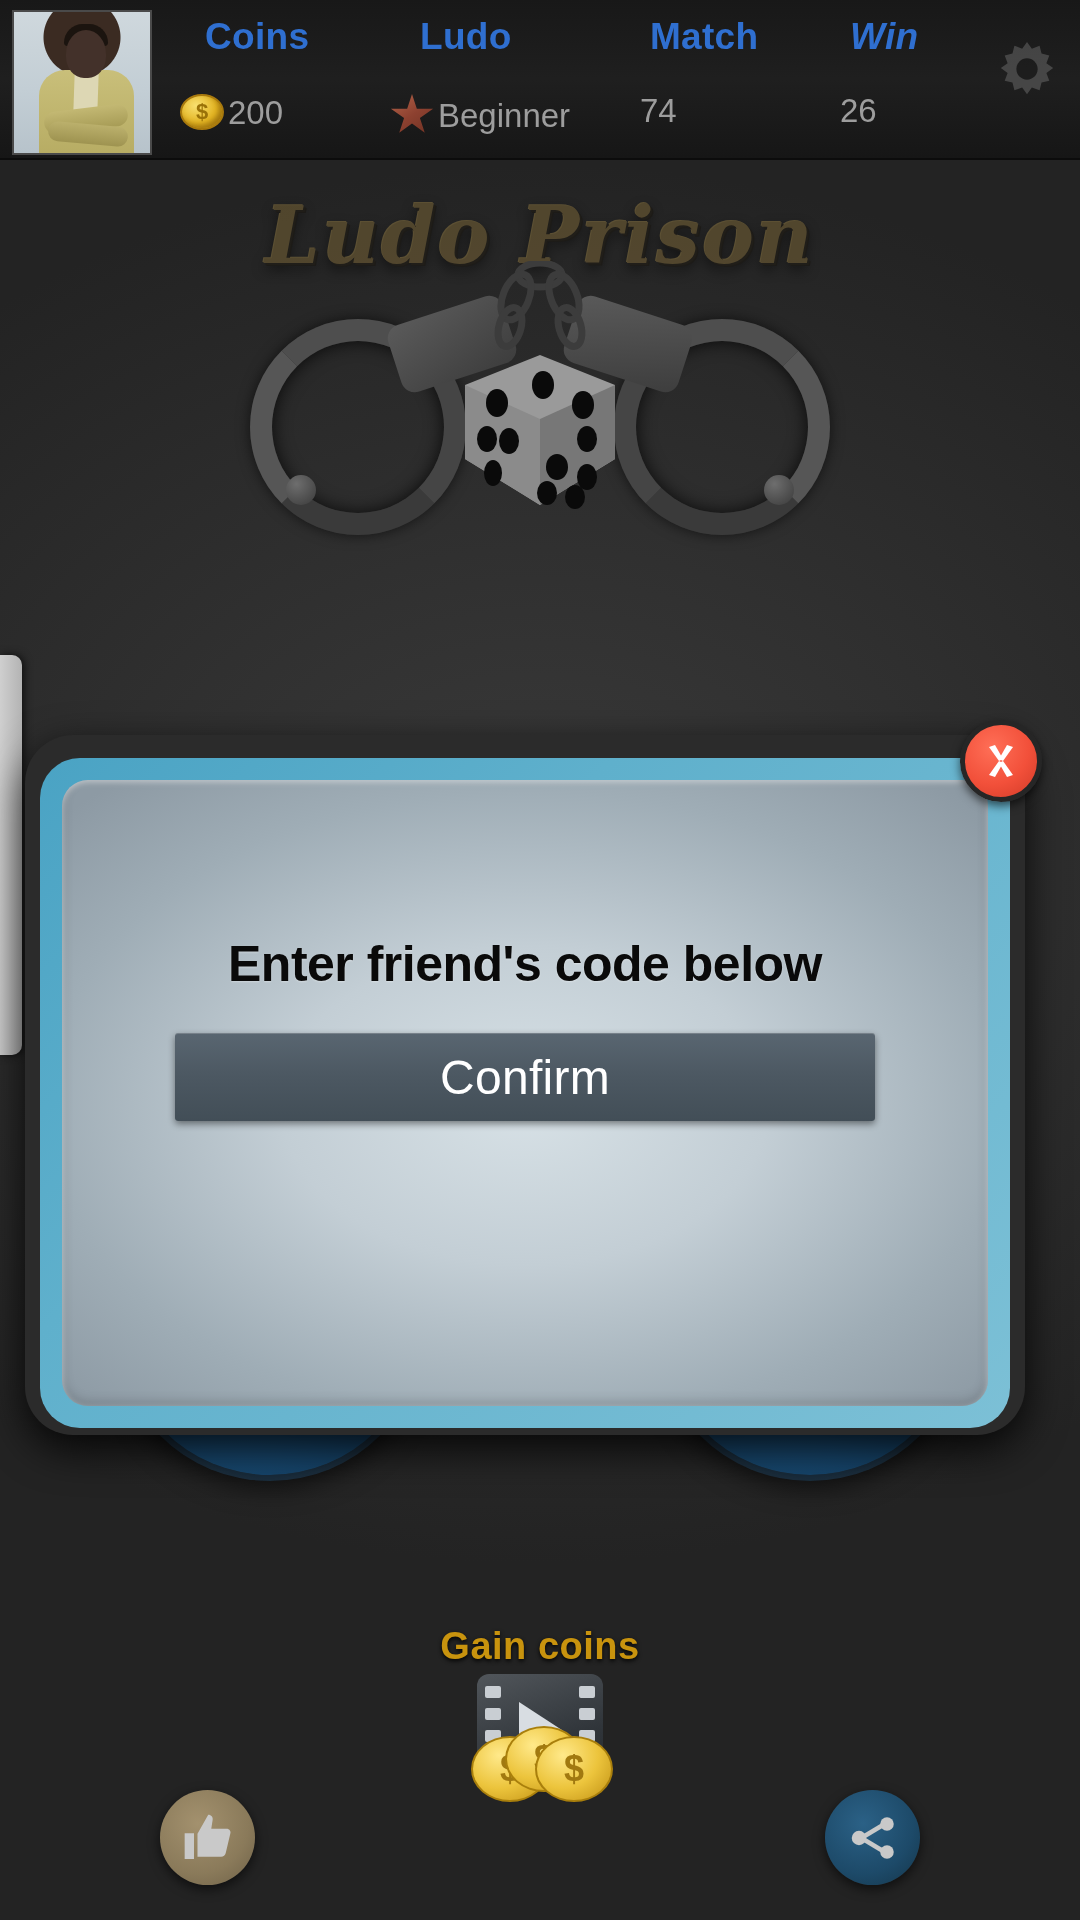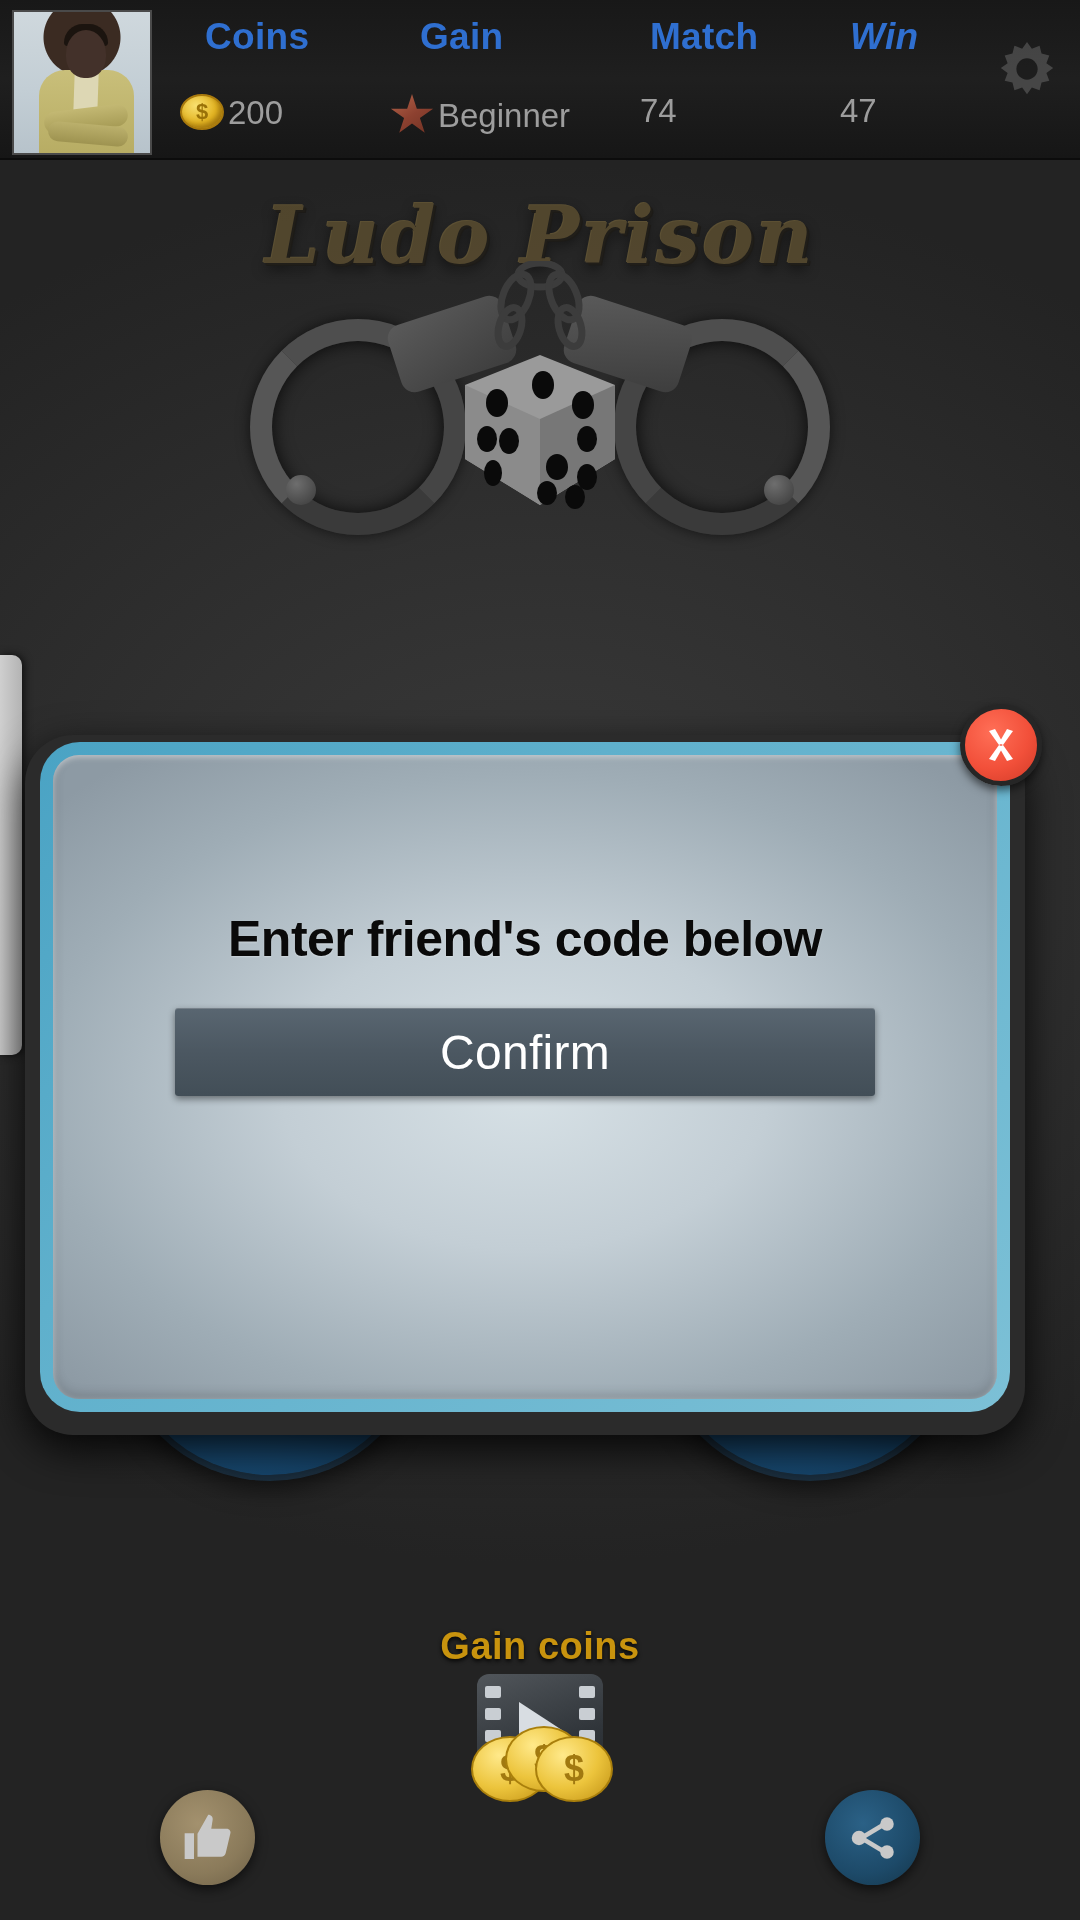--- a/index.html
+++ b/index.html
@@ -230,24 +230,24 @@
   }
 
   
   #dialog-shadow{
     position:absolute; left:25px; top:735px; width:1000px; height:700px;
     background:#2b2b2b; border-radius:48px;
     box-shadow:0 14px 40px rgba(0,0,0,.85);
     z-index:40;
   }
   #dialog{
-    position:absolute; left:40px; top:742px; width:970px; height:670px;
+    position:absolute; left:40px; top:758px; width:970px; height:670px;
     border-radius:40px;
     background:linear-gradient(135deg,#4aa3c4 0%,#5fb0cc 35%,#7cc0d6 100%);
-    padding:13px;
+    padding:22px;
     z-index:41;
   }
   #dialog-inner{
     width:100%; height:100%; border-radius:26px;
     background:
       radial-gradient(ellipse 640px 420px at 50% 52%, #d7e1e6 0%, #c3ced5 38%, #9fadb6 75%, #8d9aa4 100%);
     position:relative;
     box-shadow:inset 0 2px 6px rgba(255,255,255,.5), inset 0 -4px 12px rgba(0,0,0,.18);
     display:flex; flex-direction:column; align-items:center;
   }
@@ -312,35 +312,35 @@
 
     <div class="stat-col" id="col-coins">
       <div class="stat-label">Coins</div>
       <div class="stat-value">
         <span class="coin-icon"></span>
         <span>200</span>
       </div>
     </div>
 
     <div class="stat-col" id="col-level">
-      <div class="stat-label">Gain</div>
+      <div class="stat-label">Ludo</div>
       <div class="stat-value">
         <span class="star-icon"></span>
         <span>Beginner</span>
       </div>
     </div>
 
     <div class="stat-col" id="col-match">
       <div class="stat-label">Match</div>
       <div class="stat-value">74</div>
     </div>
 
     <div class="stat-col" id="col-win">
       <div class="stat-label">Win</div>
-      <div class="stat-value">47</div>
+      <div class="stat-value">26</div>
     </div>
 
     <svg id="gear-icon" viewBox="0 0 64 64">
       <path fill="#9a9a9a" d="M32 4l5 7 8-3 2 8 8 2-3 8 7 5-7 5 3 8-8 2-2 8-8-3-5 7-5-7-8 3-2-8-8-2 3-8-7-5 7-5-3-8 8-2 2-8 8 3z"></path>
       <circle cx="32" cy="32" r="11" fill="#1b1b1b"></circle>
     </svg>
   </div>
 
   <div id="logo-wrap">
     <div id="logo-title">Ludo Prison</div>

